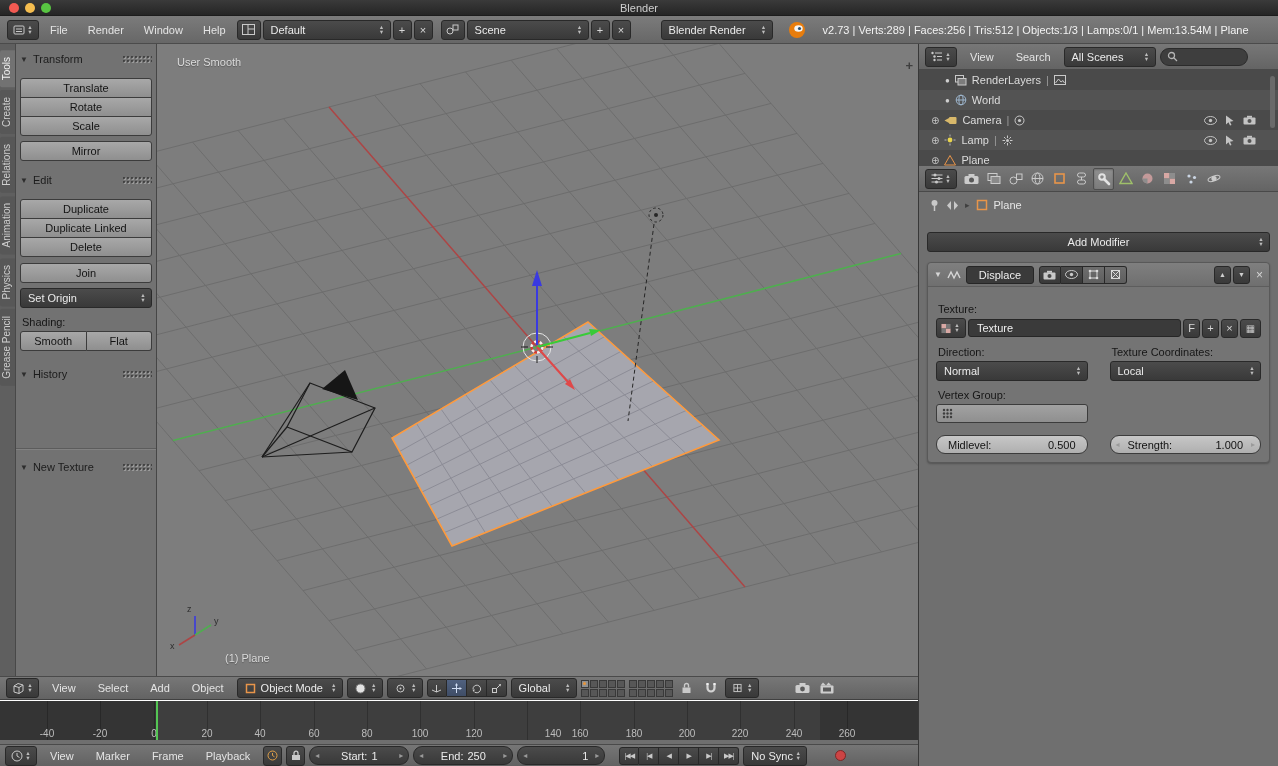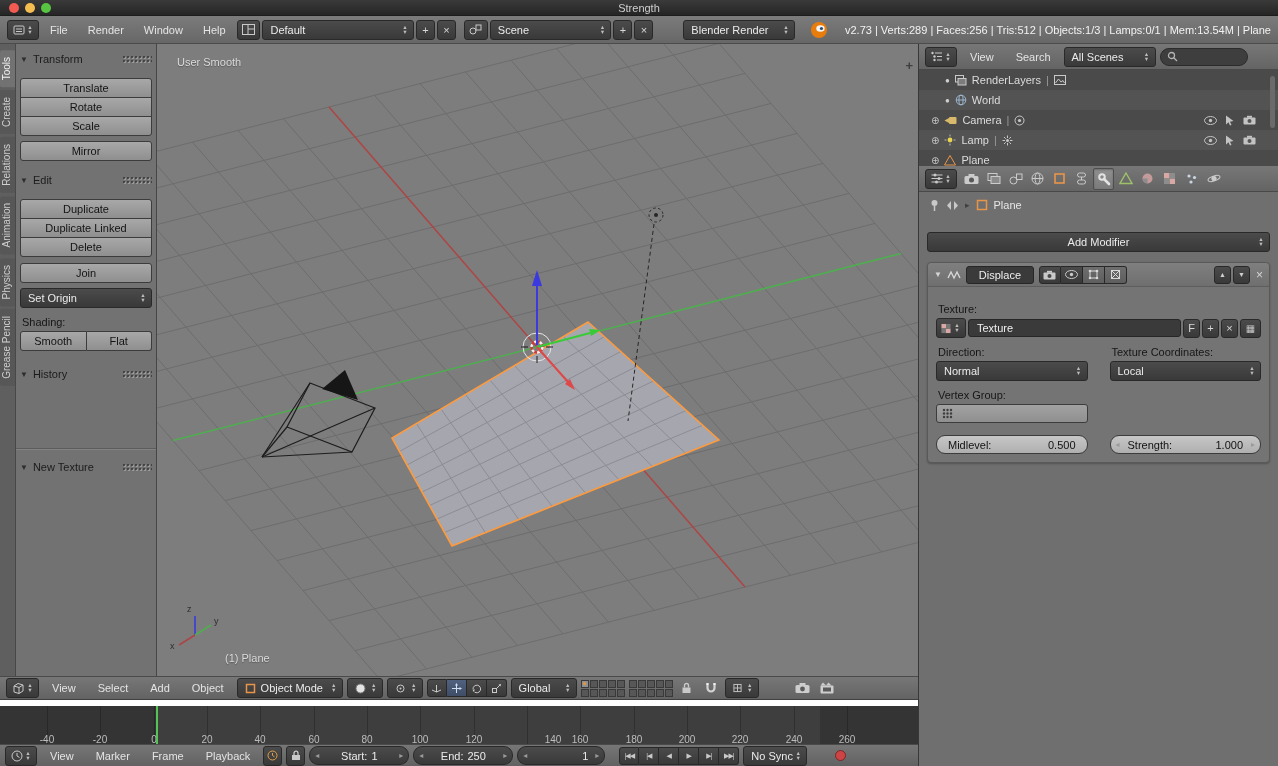--- a/index.html
+++ b/index.html
@@ -121,42 +121,42 @@
 .tgl.off{background:linear-gradient(#6e6e6e,#5e5e5e)}
 .updn{width:17px;height:18px;background:linear-gradient(#4b4b4b,#393939);border:1px solid #282828;
   color:#cfcfcf;font-size:7px;display:flex;align-items:center;justify-content:center}
 .cols{display:flex;gap:22px}
 .col{flex:1;min-width:0}
 .vgf{height:19px;background:linear-gradient(#a2a2a2,#8f8f8f);border:1px solid #3c3c3c;border-radius:3px;
   display:flex;align-items:center;gap:5px;padding:0 5px}
 .texrow{display:flex;gap:2px;align-items:center}
 
 
-#timeline{position:absolute;left:0;top:700px;width:918px;height:46px;background:#3e3e3e;
-  border-top:6px solid #ffffff;overflow:hidden}
+#timeline{position:absolute;left:0;top:700px;width:918px;height:40px;background:#3e3e3e;
+  border-top:1px solid #ffffff;overflow:hidden}
 .tick-line{position:absolute;top:0;bottom:0;width:1px;background:rgba(0,0,0,.22)}
 .tick-label{position:absolute;bottom:1px;width:34px;text-align:center;color:#bdbdbd;font-size:10px}
 .shade{position:absolute;top:0;bottom:0;background:rgba(0,0,0,.16)}
 #playhead{position:absolute;top:0;bottom:0;width:2px;left:156px}
 #tl-header{position:absolute;left:0;top:744px;width:918px;height:22px;
   background:linear-gradient(#767676,#626262);border-top:1px solid #4a4a4a;
   display:flex;align-items:center;gap:4px;padding:0 5px}
 .recdot{width:11px;height:11px;border-radius:50%;background:#cc4444;border:1px solid #7a2727}
 svg{display:block}
 </style>
 </head>
 <body>
 
 <div id="root">
 
   <div id="titlebar">
     <span class="tl" id="tl-close"></span>
     <span class="tl" id="tl-min"></span>
     <span class="tl" id="tl-max"></span>
-    <span>Strength</span>
+    <span>Blender</span>
   </div>
 
   <div id="topbar">
     <div class="esel">
       <svg width="12" height="12" viewBox="0 0 12 12">
         <rect x="1" y="2" width="10" height="8" rx="1" fill="none" stroke="#c9c9c9"></rect>
           <line x1="3" y1="5" x2="9" y2="5" stroke="#c9c9c9"></line>
           <line x1="3" y1="7.5" x2="9" y2="7.5" stroke="#c9c9c9"></line>
       </svg>
         <span class="ud"></span>
@@ -166,21 +166,21 @@
     <span class="hmenu">Window</span>
     <span class="hmenu">Help</span>
 
     <div class="sqd" style="width:24px;position:relative">
       <svg width="13" height="11" viewBox="0 0 13 11">
           <rect x="0.5" y="0.5" width="12" height="10" fill="none" stroke="#c9c9c9"></rect>
           <line x1="6" y1="0.5" x2="6" y2="10.5" stroke="#c9c9c9"></line>
           <line x1="6" y1="5" x2="12.5" y2="5" stroke="#c9c9c9"></line>
         </svg>
     </div>
-    <div class="dmenu" style="width:152px">
+    <div class="dmenu" style="width:128px">
       <span>Default</span>
         <span class="ud"></span>
     </div>
     <div class="sqd">+</div>
     <div class="sqd">×</div>
 
     <div class="sqd" style="width:24px;margin-left:6px">
       <svg width="13" height="11" viewBox="0 0 13 11">
           <circle cx="4" cy="7" r="3" fill="none" stroke="#c9c9c9"></circle>
           <rect x="7" y="1" width="5" height="5" fill="none" stroke="#c9c9c9"></rect>

